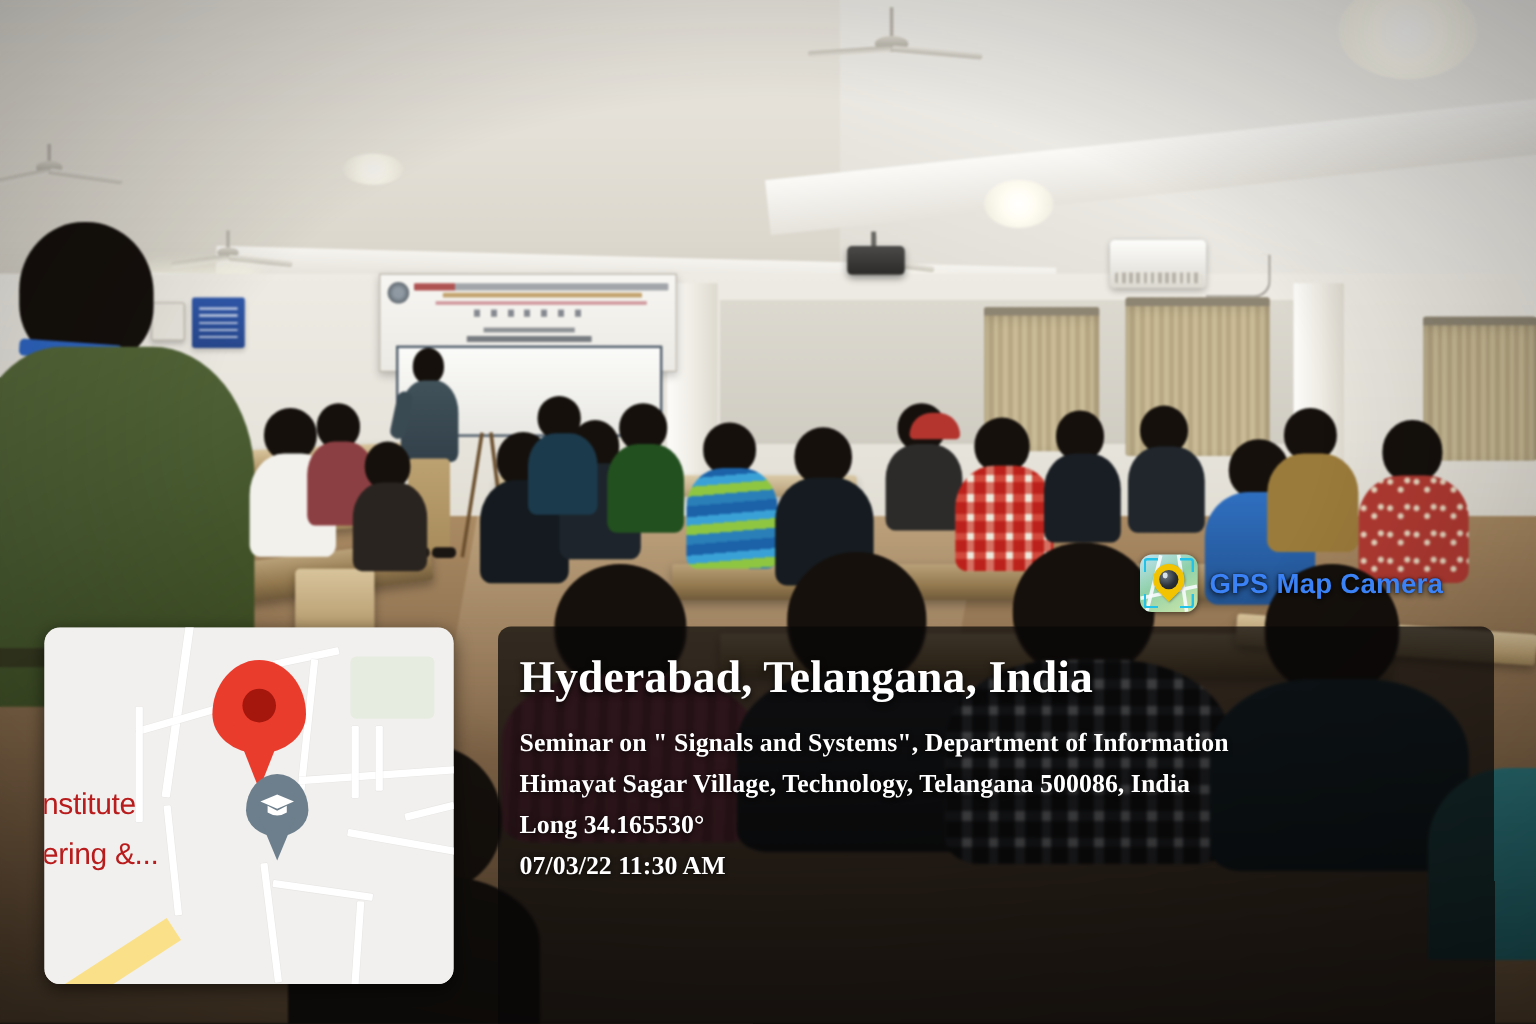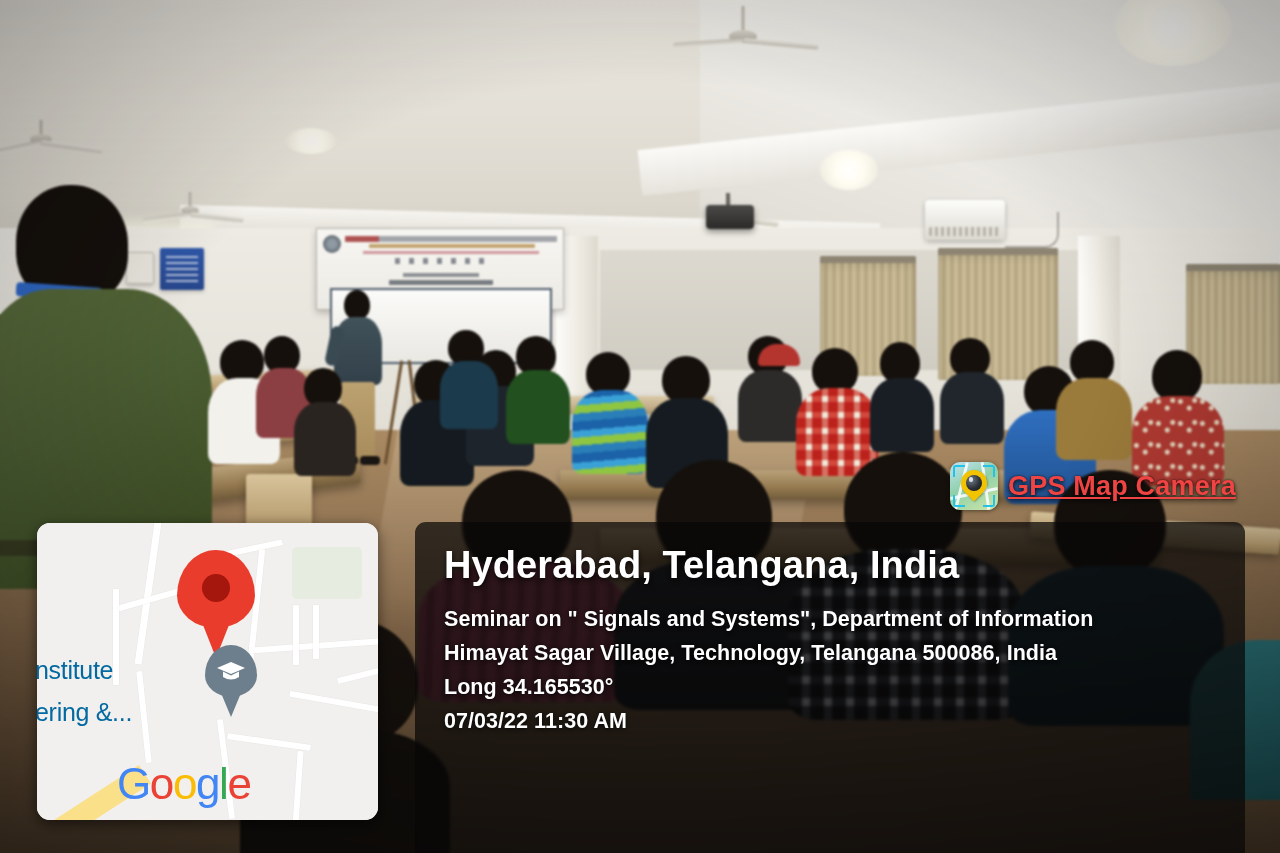--- a/index.html
+++ b/index.html
@@ -117,41 +117,41 @@
   .wm-icon .br.tr{right:3px;top:3px;border-right-width:2.5px;border-top-width:2.5px;border-radius:0 3px 0 0;}
   .wm-icon .br.bl{left:3px;bottom:3px;border-left-width:2.5px;border-bottom-width:2.5px;border-radius:0 0 0 3px;}
   .wm-icon .br.brr{right:3px;bottom:3px;border-right-width:2.5px;border-bottom-width:2.5px;border-radius:0 0 3px 0;}
   .wm-pin{position:absolute;left:50%;top:8px;transform:translateX(-50%);width:26px;height:26px;
     border-radius:50% 50% 50% 0;background:#f2c300;transform:translateX(-50%) rotate(-45deg);
     box-shadow:0 1px 2px rgba(0,0,0,.35);}
   .wm-lens{position:absolute;left:50%;top:13px;transform:translateX(-50%);width:16px;height:16px;border-radius:50%;
     background:radial-gradient(circle at 34% 32%,#6f7a86 0%,#2b3138 55%,#14181c 100%);
     box-shadow:0 0 0 2px #f2c300;}
   .wm-lens:after{content:"";position:absolute;left:2.5px;top:2px;width:4.5px;height:4.5px;border-radius:50%;background:#e7eef4;opacity:.9;}
-  .wm-label{font-size:27px;font-weight:bold;color:#ef4444;letter-spacing:.2px;
-    text-shadow:0 2px 5px rgba(0,0,0,.85),0 0 2px rgba(0,0,0,.6);white-space:nowrap;text-decoration:underline;}
+  .wm-label{font-size:23px;font-weight:bold;color:#3b82f6;letter-spacing:.2px;
+    text-shadow:0 2px 5px rgba(0,0,0,.85),0 0 2px rgba(0,0,0,.6);white-space:nowrap;}
 
   
   .infopanel{position:absolute;left:415px;top:522px;width:830px;height:331px;
     background:rgba(8,7,7,.72);border-radius:11px 11px 0 0;backdrop-filter:blur(1px);}
-  .info-inner{position:absolute;left:29px;top:24px;right:18px;}
+  .info-inner{position:absolute;left:18px;top:24px;right:18px;font-family:Liberation Serif, serif;}
   .info-title{font-size:38px;font-weight:bold;color:#fff;letter-spacing:.1px;line-height:1.05;
     text-shadow:0 2px 5px rgba(0,0,0,.8);margin-bottom:16px;white-space:nowrap;}
   .info-line{font-size:21.5px;font-weight:bold;color:#fff;line-height:34px;letter-spacing:.05px;
     text-shadow:0 1px 4px rgba(0,0,0,.8);white-space:nowrap;}
 
   
   .mapcard{position:absolute;left:37px;top:523px;width:341px;height:297px;border-radius:13px;
     overflow:hidden;background:#f0efed;box-shadow:0 4px 14px rgba(0,0,0,.55);}
   .map-bg{position:absolute;inset:0;background:#f1f0ee;}
   .rd{position:absolute;background:#ffffff;border-radius:1px;}
   .rd.sh{box-shadow:0 0 0 .5px rgba(0,0,0,.04);}
   .yellowrd{position:absolute;left:-30px;bottom:-6px;width:150px;height:22px;background:#fbe08a;transform:rotate(-33deg);}
   .greenp{position:absolute;left:255px;top:24px;width:70px;height:52px;background:#e6ecdf;border-radius:5px;}
-  .map-label{position:absolute;color:#0369a1;font-size:25px;font-weight:normal;letter-spacing:-.3px;}
+  .map-label{position:absolute;color:#b91c1c;font-size:25px;font-weight:normal;letter-spacing:-.3px;}
   .map-label.l1{left:-2px;top:133px;}
   .map-label.l2{left:-2px;top:175px;}
   .map-pin{position:absolute;left:140px;top:27px;width:78px;height:78px;
     background:#ea3c2d;border-radius:50% 50% 50% 50%/58% 58% 42% 42%;transform:rotate(0deg);}
   .map-pin:before{content:"";position:absolute;left:50%;top:52px;transform:translateX(-50%);
     width:0;height:0;border-left:22px solid transparent;border-right:22px solid transparent;border-top:56px solid #ea3c2d;}
   .map-pin:after{content:"";position:absolute;left:50%;top:24px;transform:translate(-50%,0);
     width:28px;height:28px;border-radius:50%;background:#a5160d;}
   .poi{position:absolute;left:168px;top:122px;width:52px;height:52px;background:#6d7f8c;
     border-radius:50% 50% 50% 50%/58% 58% 42% 42%;z-index:3;}
@@ -426,17 +426,16 @@
       <div class="poi">
         <svg class="poi-cap" width="30" height="22" viewBox="0 0 30 22">
           <path d="M15 1 L29 7 L15 13 L1 7 Z" fill="#ffffff"></path>
           <path d="M7 10.5 L7 16 Q15 21 23 16 L23 10.5 L15 14.6 Z" fill="#ffffff"></path>
         </svg>
       </div>
 
       <div class="map-label l1">nstitute</div>
       <div class="map-label l2">ering &amp;...</div>
 
-      <div class="gbrand"><span class="gb b">G</span><span class="gb r">o</span><span class="gb y">o</span><span class="gb b">g</span><span class="gb g">l</span><span class="gb r">e</span></div>
     </div>
   </div>
 
 </div>
 
 </body></html>

